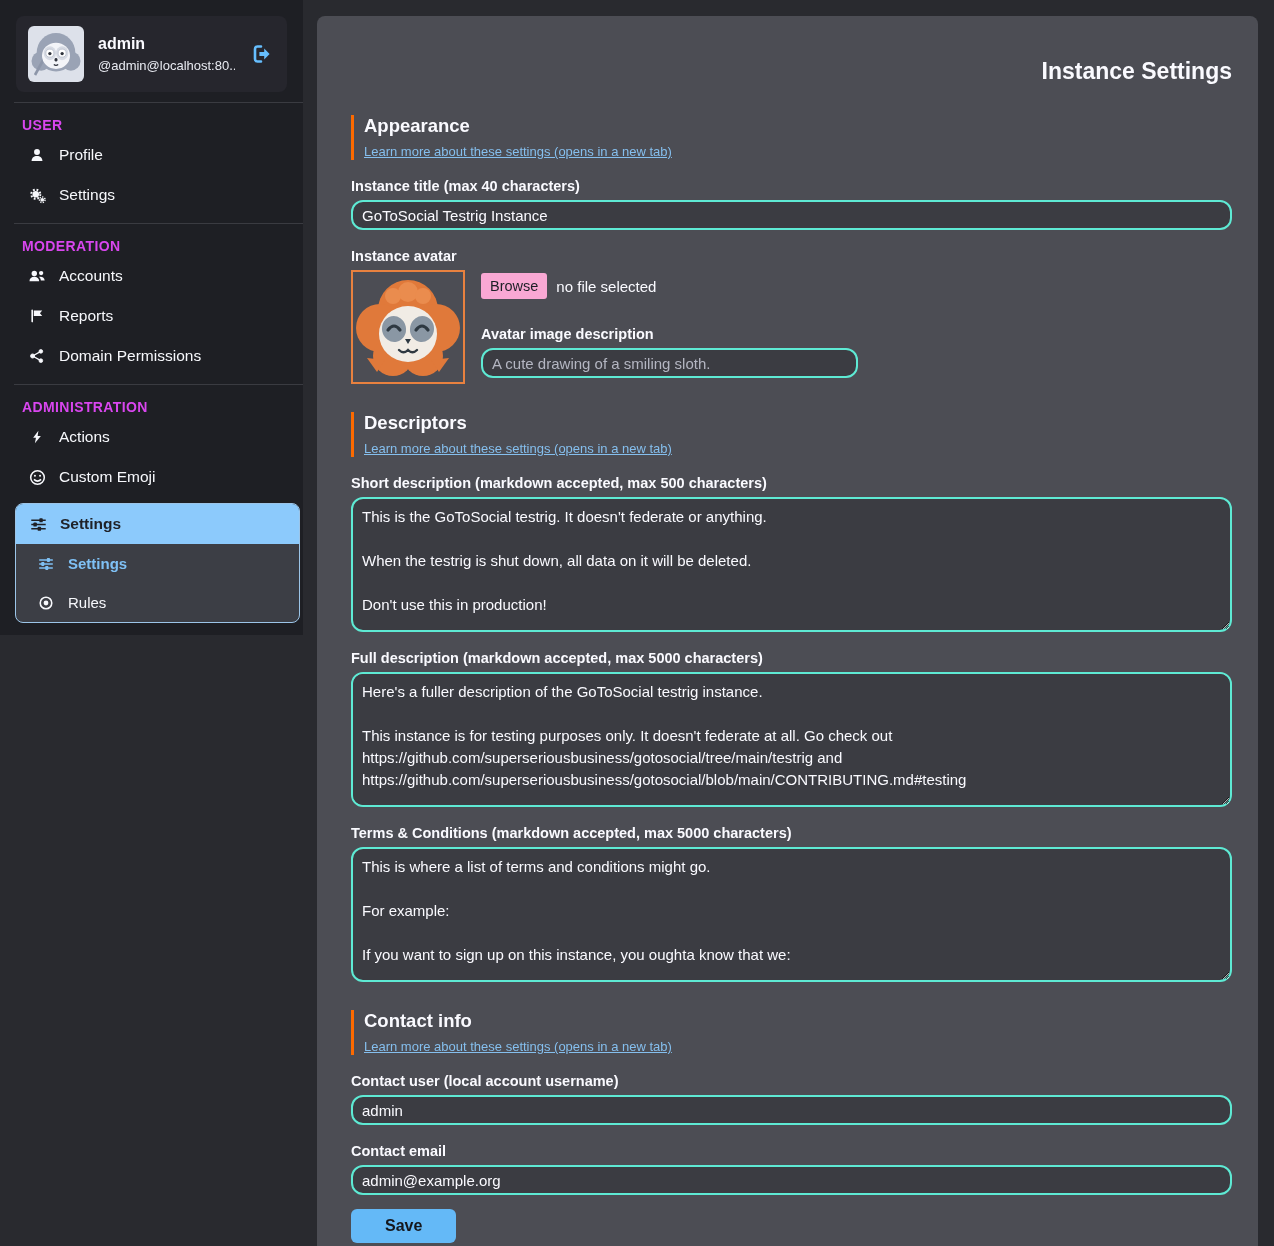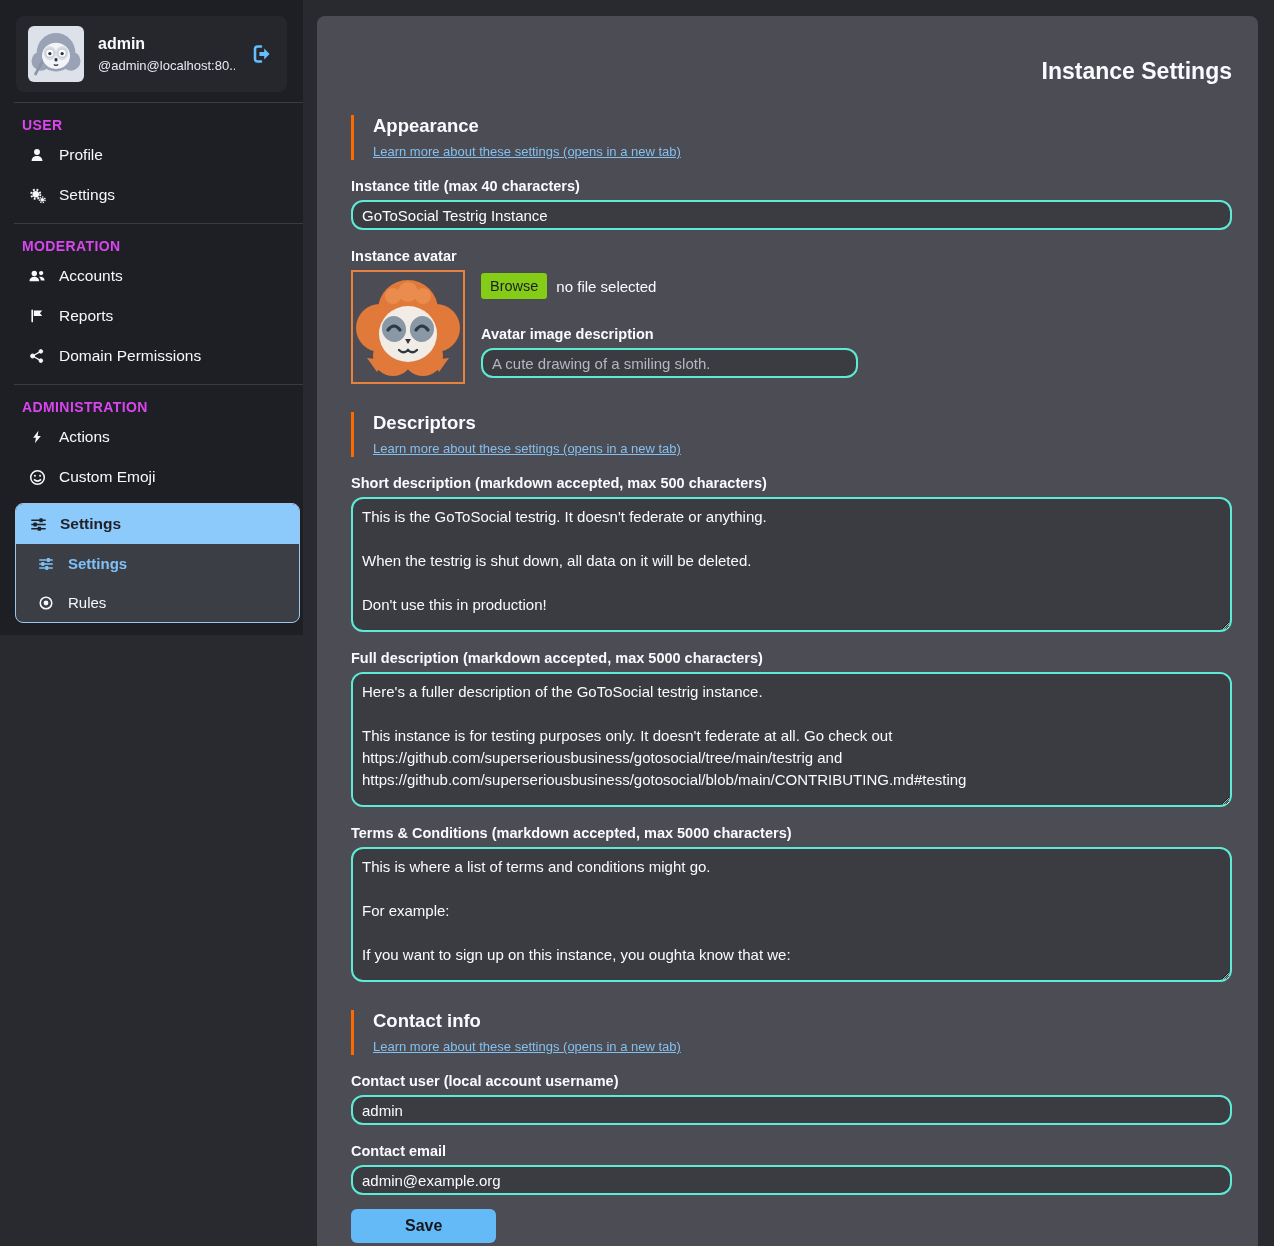--- a/index.html
+++ b/index.html
@@ -68,21 +68,21 @@
     flex: 1 1 auto;
     margin: 16px 16px 16px 14px;
     background: #4c4d54;
     border-radius: 8px;
     padding: 32px 26px 28px 34px;
     min-height: 1214px;
   }
   h1.page-title { font-size: 23px; margin: 10px 0 30px 0; font-weight: bold; text-align: right; }
   .section-docs {
     border-left: 3px solid #fd6a00;
-    padding-left: 19px;
+    padding-left: 10px;
     margin: 28px 0 16px 0;
   }
   .section-docs h2 { font-size: 18.5px; margin: 0 0 5px 0; font-weight: bold; }
   .learn-link { color: #85bfee; font-size: 13px; text-decoration: underline; }
   .field-label { display: block; font-size: 14.5px; font-weight: bold; margin: 18px 0 6px 0; }
   .txt, .ta {
     width: 100%;
     background: #3b3c42;
     border: 2px solid #5eead4;
     border-radius: 12px;
@@ -96,34 +96,34 @@
   .ta { height: 135px; line-height: 22px; padding: 7px 9px; resize: vertical; display: block; }
   .avatar-row { display: flex; gap: 16px; margin-top: 2px; }
   .instance-avatar {
     width: 114px; height: 114px; flex: 0 0 114px;
     border: 2px solid #e8813f;
     display: block;
   }
   .avatar-col { padding-top: 3px; }
   .file-row { display: flex; align-items: center; gap: 9px; }
   .browse-btn {
-    background: #84cc16; color: #1c1f26;
+    background: #f9a8d4; color: #1c1f26;
     border: none; border-radius: 3px;
     font-size: 14.5px; padding: 5px 9px; cursor: pointer;
     font-family: inherit;
   }
   .file-status { font-size: 15px; }
   .avatar-col .field-label { margin-top: 27px; }
   .desc-input { width: 377px; }
   .save-btn {
     margin-top: 14px;
     background: #64b9f7; color: #15171c;
     font-weight: bold; font-size: 16px;
     border: none; border-radius: 6px;
-    padding: 8px 54px; cursor: pointer;
+    padding: 8px 34px; cursor: pointer;
     font-family: inherit;
     text-align: right;
   }
   svg { display: block; }
 </style>
 </head>
 <body>
 
 <div class="app">
 

